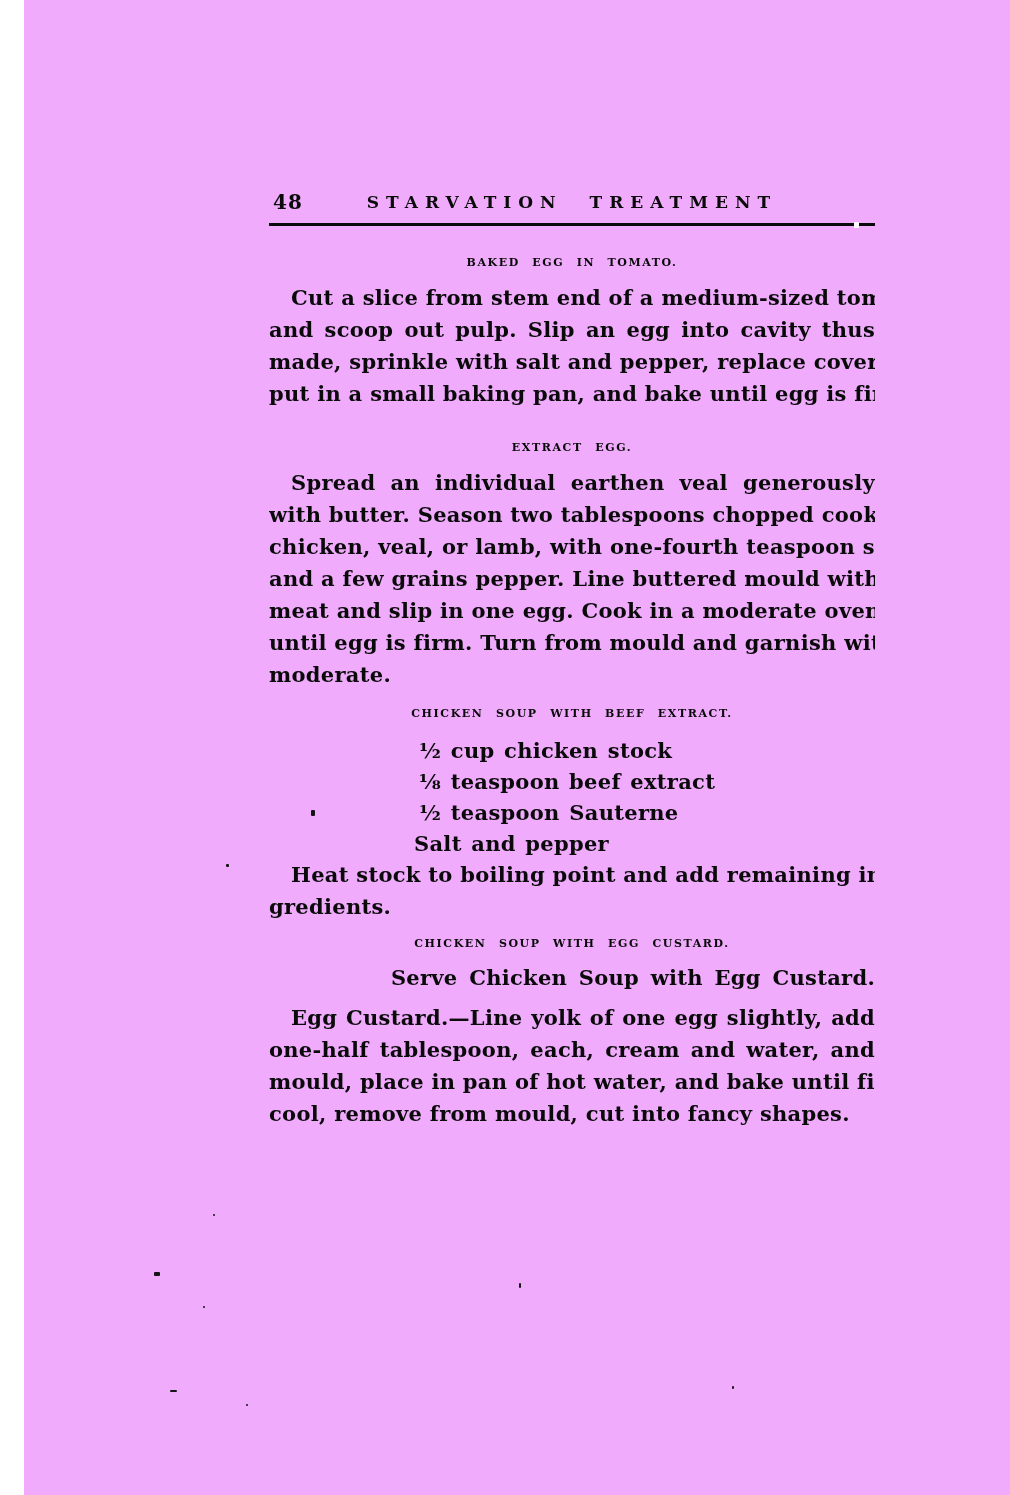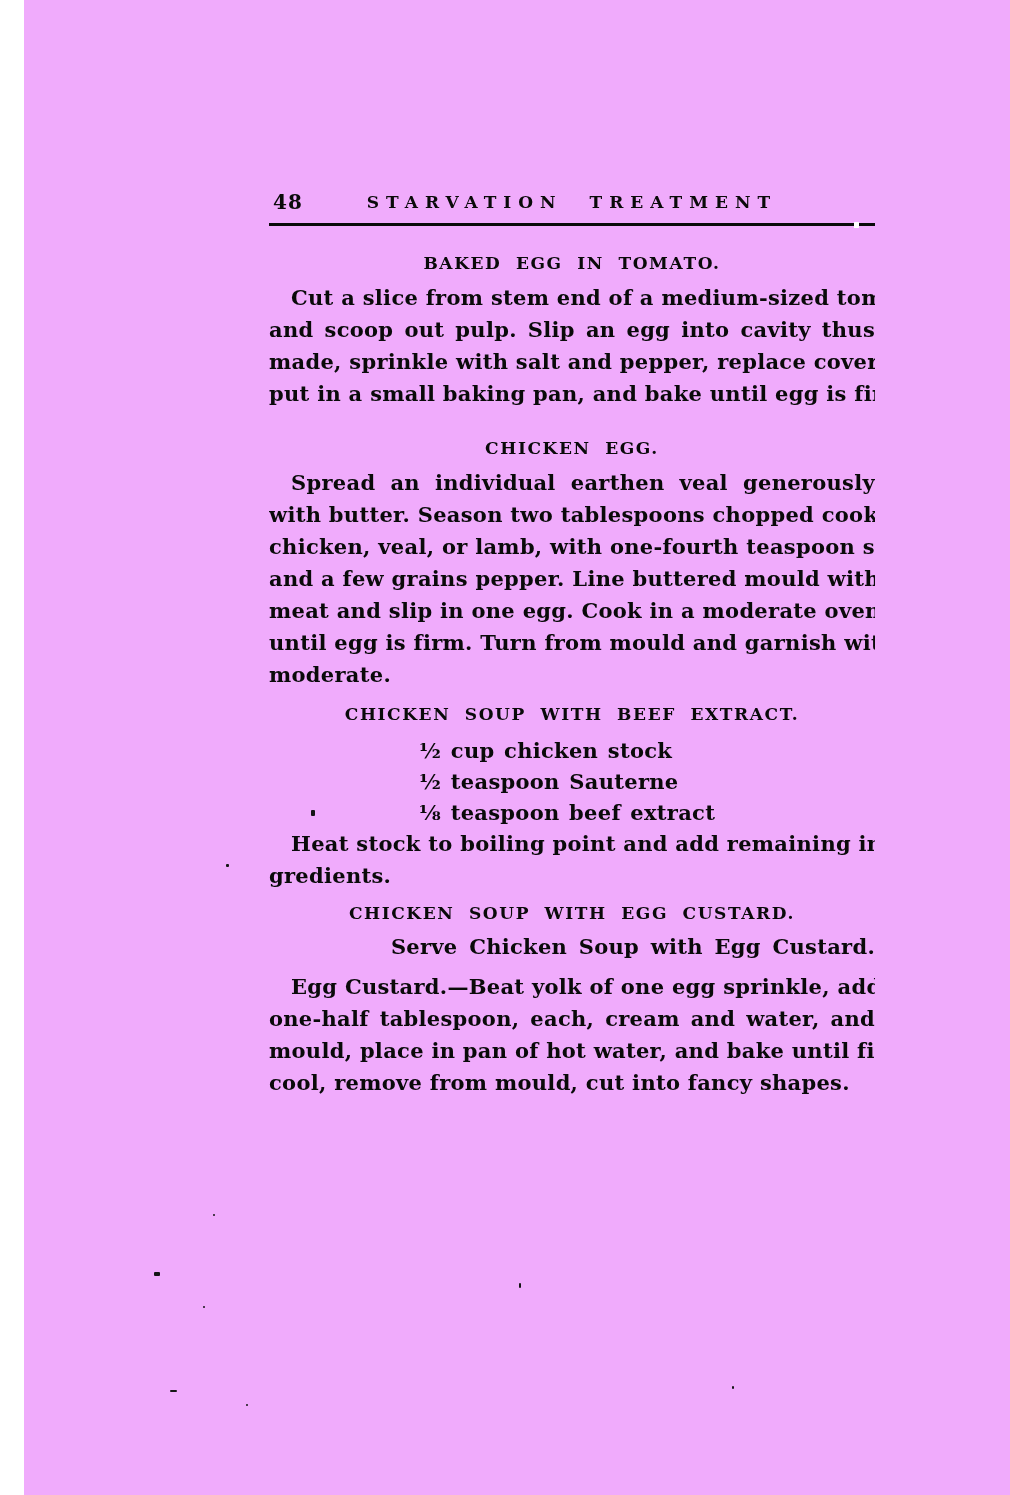--- a/index.html
+++ b/index.html
@@ -41,21 +41,21 @@
   }
   .rule::after {
     content: "";
     position: absolute;
     right: 16px; top: -1px;
     width: 5px; height: 6px;
     background: #fffefd;
   }
   .recipe-title {
     text-align: center;
-    font-size: 17px;
+    font-size: 11px;
     letter-spacing: 1.6px;
     word-spacing: 7px;
     white-space: nowrap;
     line-height: 20px;
   }
   .t1 { margin-top: 27px; }
   .t2 { margin-top: 28px; }
   .t3 { margin-top: 13px; }
   .t4 { margin-top: 11px; }
   .para { margin-top: 9px; font-size: 21px; line-height: 32px; letter-spacing: 0.3px; }
@@ -91,50 +91,51 @@
       <div class="recipe-title t1">BAKED EGG IN TOMATO.</div>
       <div class="para">
         <div class="bline indent">Cut a slice from stem end of a medium-sized tomato,</div>
         <div class="bline">and scoop out pulp. Slip an egg into cavity thus</div>
         <div class="bline">made, sprinkle with salt and pepper, replace cover,</div>
         <div class="bline">put in a small baking pan, and bake until egg is firm.</div>
       </div>
     </div>
 
     <div>
-      <div class="recipe-title t2">CHICKEN EGG.</div>
+      <div class="recipe-title t2">EXTRACT EGG.</div>
       <div class="para">
         <div class="bline indent">Spread an individual earthen veal generously</div>
         <div class="bline">with butter. Season two tablespoons chopped cooked</div>
         <div class="bline">chicken, veal, or lamb, with one-fourth teaspoon salt</div>
         <div class="bline">and a few grains pepper. Line buttered mould with</div>
         <div class="bline">meat and slip in one egg. Cook in a moderate oven</div>
         <div class="bline">until egg is firm. Turn from mould and garnish with</div>
         <div class="bline short">moderate.</div>
       </div>
     </div>
 
     <div>
       <div class="recipe-title t3">CHICKEN SOUP WITH BEEF EXTRACT.</div>
       <div class="ingredients">
         <div class="ing-line">½ cup chicken stock</div>
+        <div class="ing-line">⅛ teaspoon beef extract</div>
         <div class="ing-line">½ teaspoon Sauterne</div>
-        <div class="ing-line">⅛ teaspoon beef extract</div>
+        <div class="ing-line ing-sub">Salt and pepper</div>
       </div>
       <div class="para flush">
         <div class="bline indent">Heat stock to boiling point and add remaining in-</div>
         <div class="bline short">gredients.</div>
       </div>
     </div>
 
     <div>
       <div class="recipe-title t4">CHICKEN SOUP WITH EGG CUSTARD.</div>
       <div class="serve-line">Serve Chicken Soup with Egg Custard.</div>
       <div class="para">
-        <div class="bline indent">Egg Custard.—Beat yolk of one egg sprinkle, add</div>
+        <div class="bline indent">Egg Custard.—Line yolk of one egg slightly, add</div>
         <div class="bline">one-half tablespoon, each, cream and water, and</div>
         <div class="bline">mould, place in pan of hot water, and bake until firm ;</div>
         <div class="bline short">cool, remove from mould, cut into fancy shapes.</div>
       </div>
     </div>
 
   </div>
 
   <div class="speck" style="left:287px; top:810px; width:4px; height:6px;"></div>
   <div class="speck" style="left:202px; top:864px; width:3px; height:3px;"></div>

